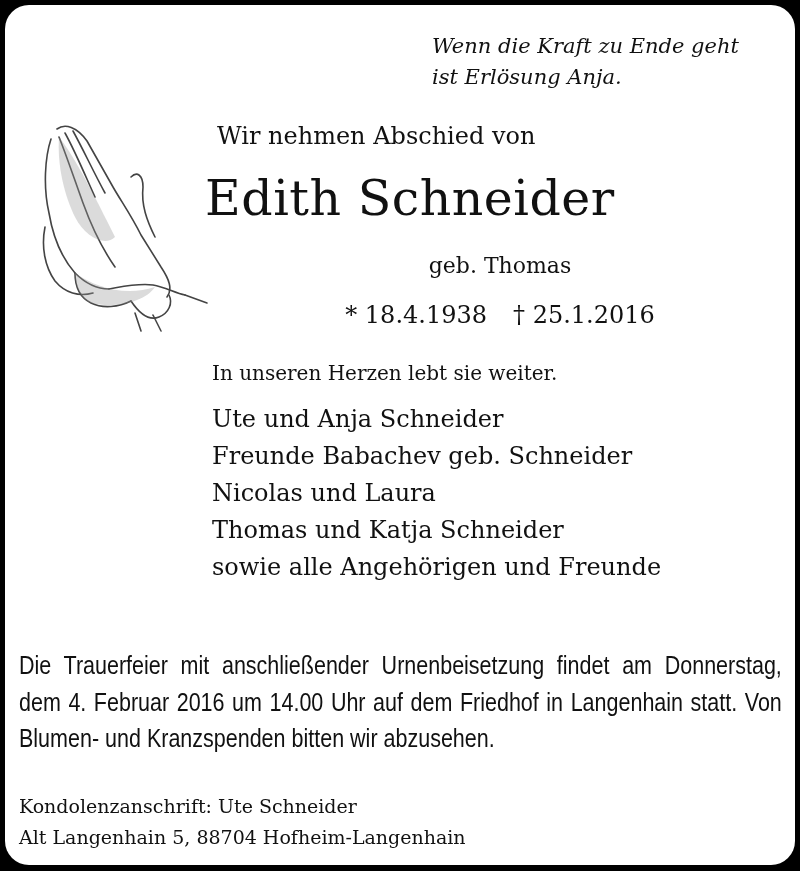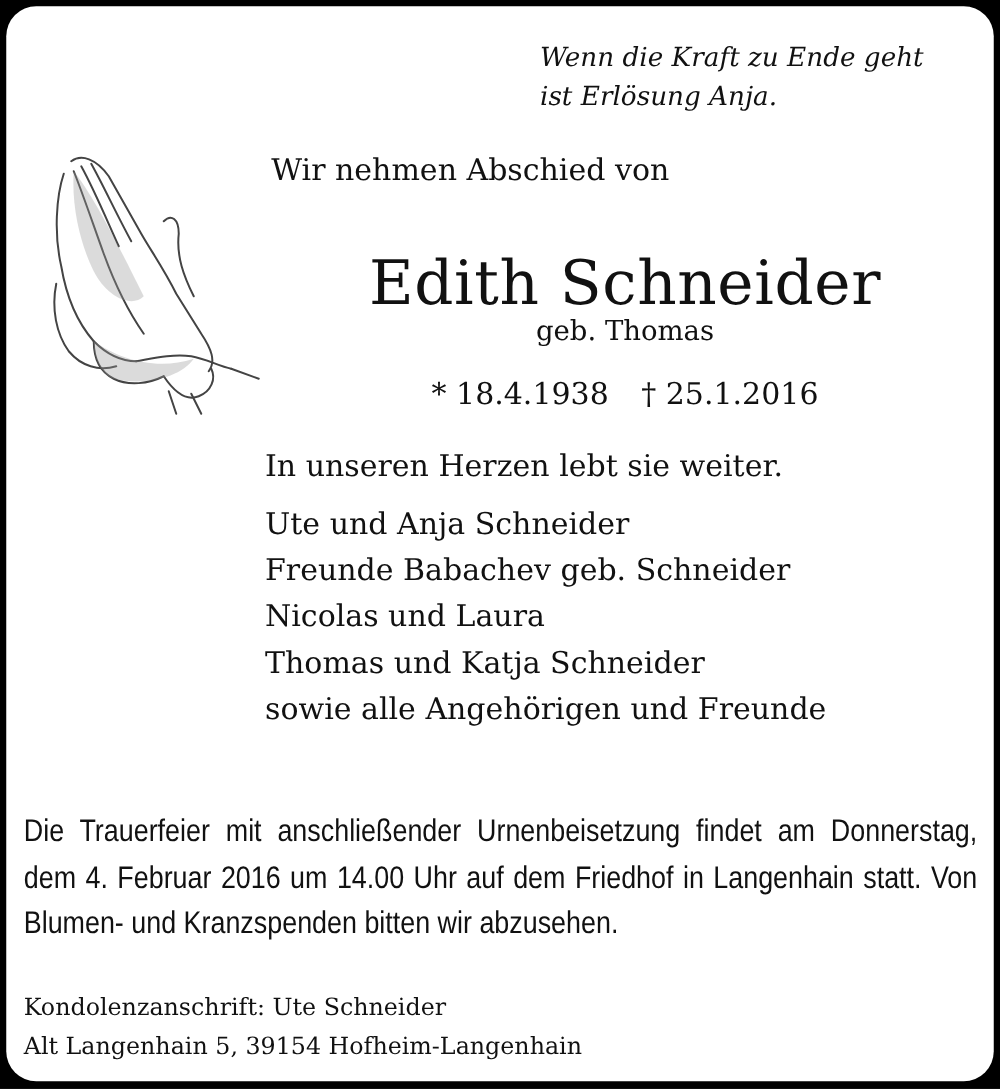--- a/index.html
+++ b/index.html
@@ -14,35 +14,35 @@
     position: absolute; left: 427px; top: 26px; width: 360px;
     font-family: "DejaVu Serif", serif; font-style: italic;
     font-size: 21px; line-height: 31px; color: #111;
   }
   .hands { position: absolute; left: 30px; top: 112px; width: 180px; height: 220px; }
   .intro {
     position: absolute; left: 212px; top: 116px;
     font-size: 24px; line-height: 30px;
   }
   .name {
-    position: absolute; left: 200px; top: 192px; width: 590px; text-align: center;
+    position: absolute; left: 200px; top: 164px; width: 590px; text-align: left;
     font-size: 49px; line-height: 60px; letter-spacing: 0.5px;
   }
   .birthname {
     position: absolute; left: 200px; top: 246px; width: 590px; text-align: center;
     font-size: 22px; line-height: 30px;
   }
   .dates {
     position: absolute; left: 200px; top: 294px; width: 590px; text-align: center;
     font-size: 24px; line-height: 32px;
   }
   .dates span + span { margin-left: 26px; }
   .heart {
     position: absolute; left: 207px; top: 352px;
-    font-size: 24px; line-height: 32px;
+    font-size: 20px; line-height: 32px;
   }
   .mourners {
     position: absolute; left: 207px; top: 396px; margin: 0; padding: 0; list-style: none;
     font-size: 24px; line-height: 37px;
   }
   .notice {
     position: absolute; left: 14px; top: 642px; width: 763px;
     font-family: "Liberation Sans", sans-serif; font-size: 25px; line-height: 36.5px;
     text-align: justify; transform: scaleX(0.86); transform-origin: left top; width: 887px;
   }
@@ -98,15 +98,15 @@
     <li>Freunde Babachev geb. Schneider</li>
     <li>Nicolas und Laura</li>
     <li>Thomas und Katja Schneider</li>
     <li>sowie alle Angehörigen und Freunde</li>
   </ul>
 
   <div class="notice">Die Trauerfeier mit anschließender Urnenbeisetzung findet am Donnerstag, dem 4. Februar 2016 um 14.00 Uhr auf dem Friedhof in Langenhain statt. Von Blumen- und Kranzspenden bitten wir abzusehen.</div>
 
   <div class="contact">
     <div>Kondolenzanschrift: Ute Schneider</div>
-    <div>Alt Langenhain 5, 39154 Hofheim-Langenhain</div>
+    <div>Alt Langenhain 5, 88704 Hofheim-Langenhain</div>
   </div>
 </div>
 
 </body></html>

